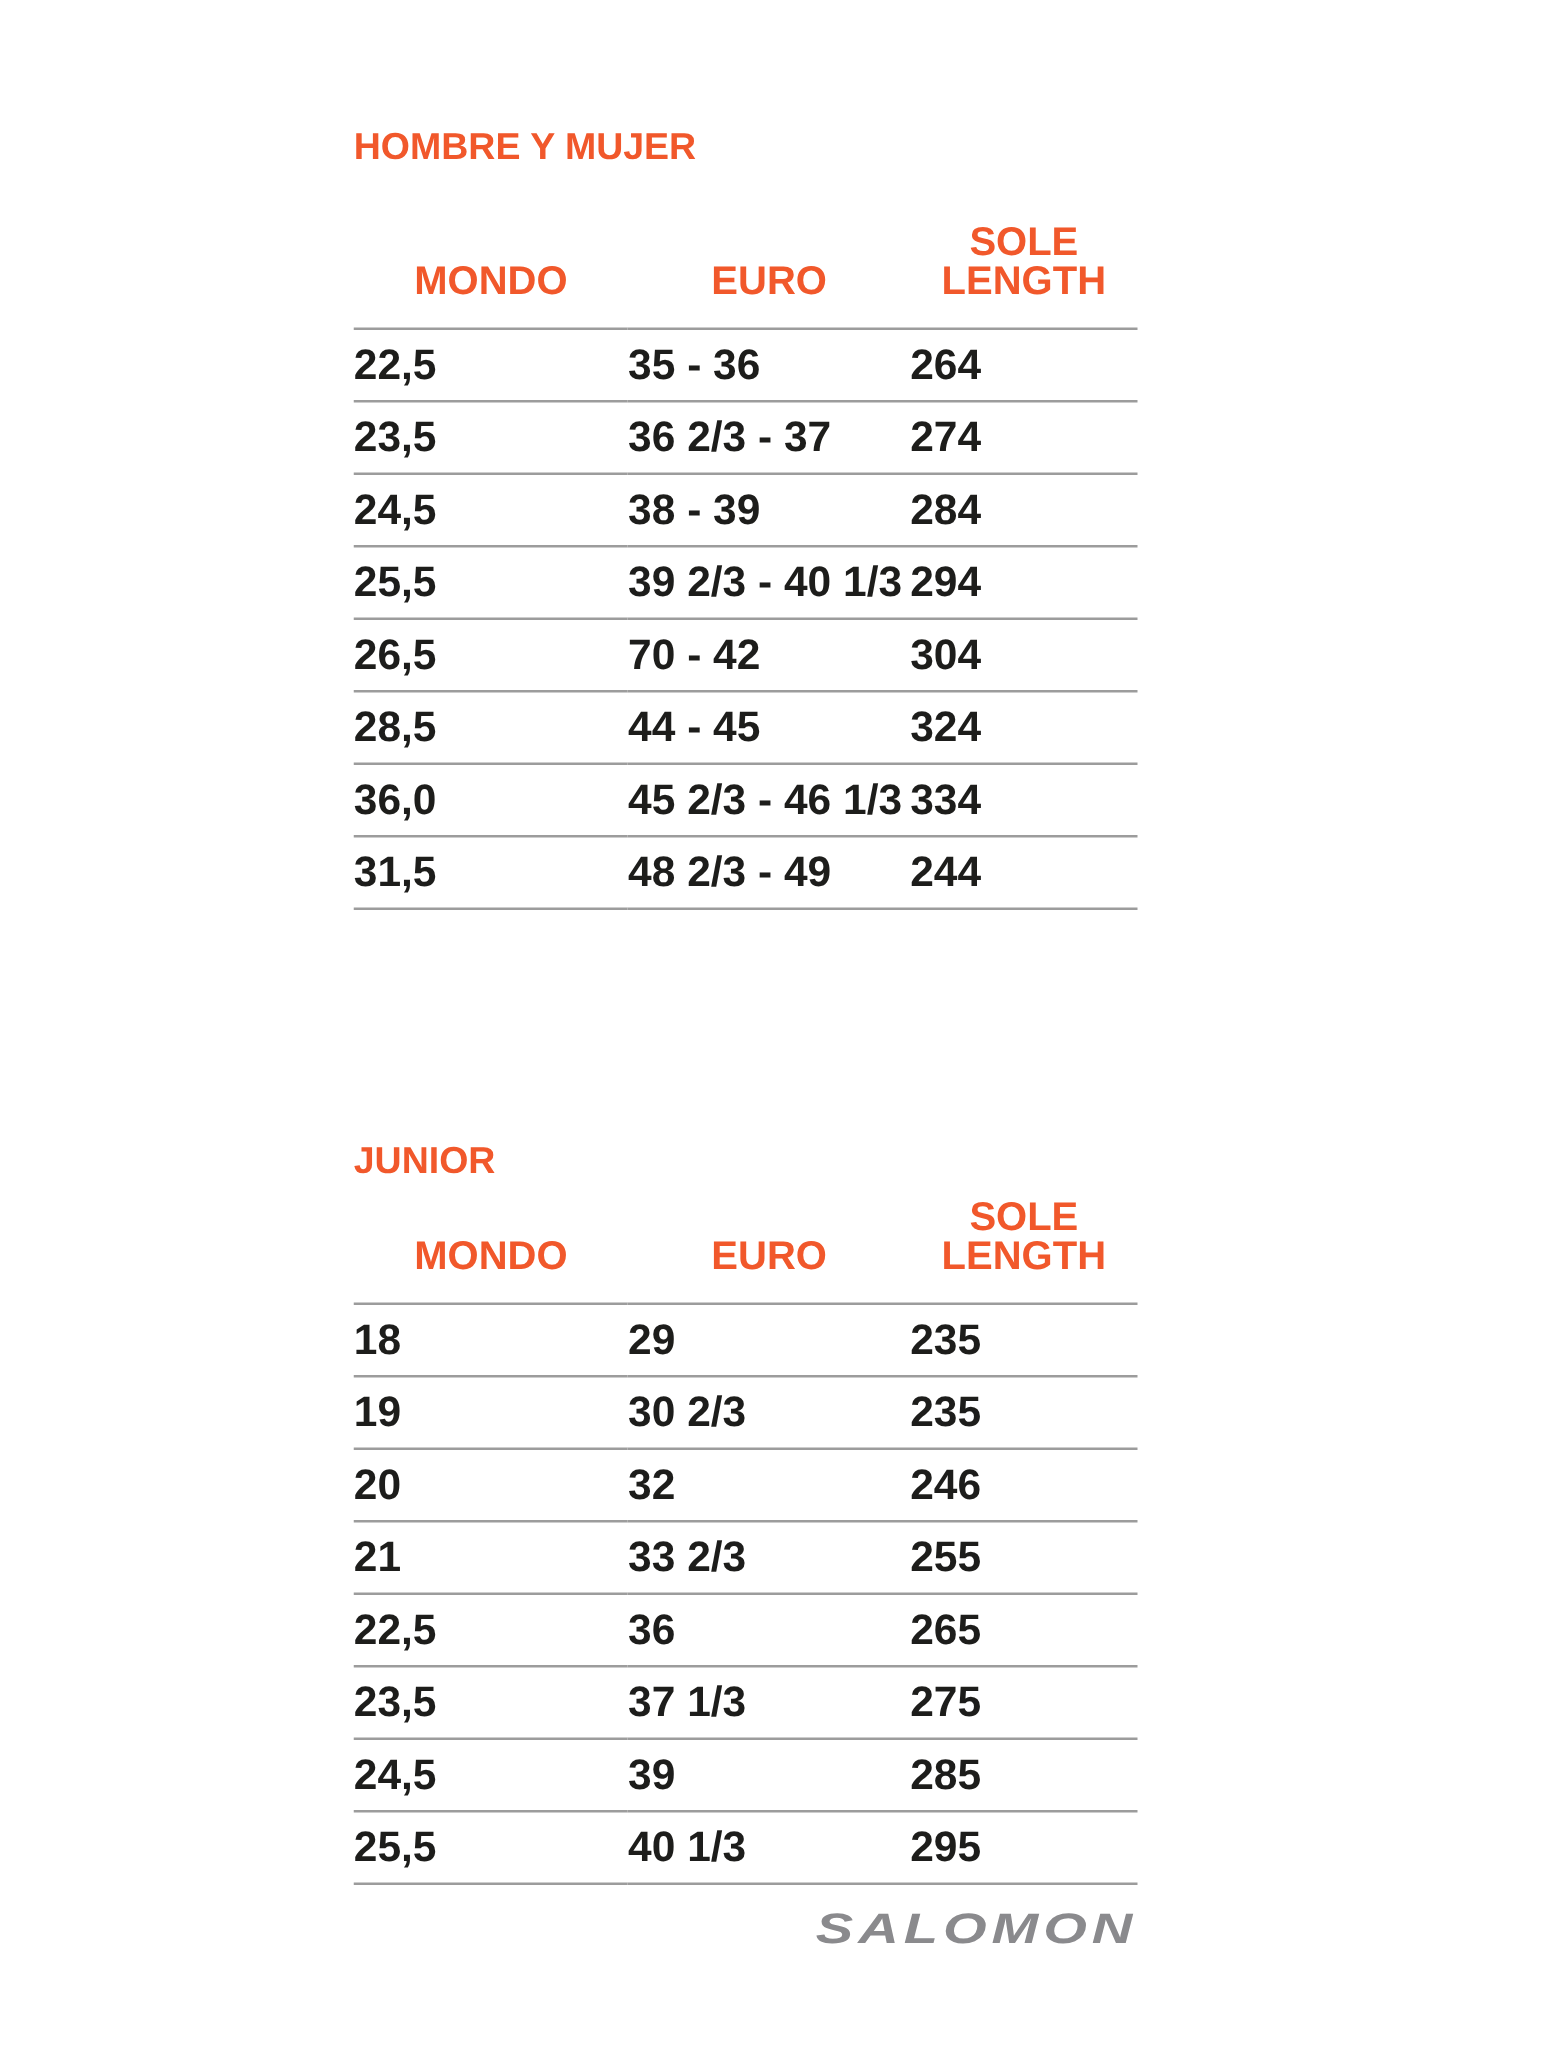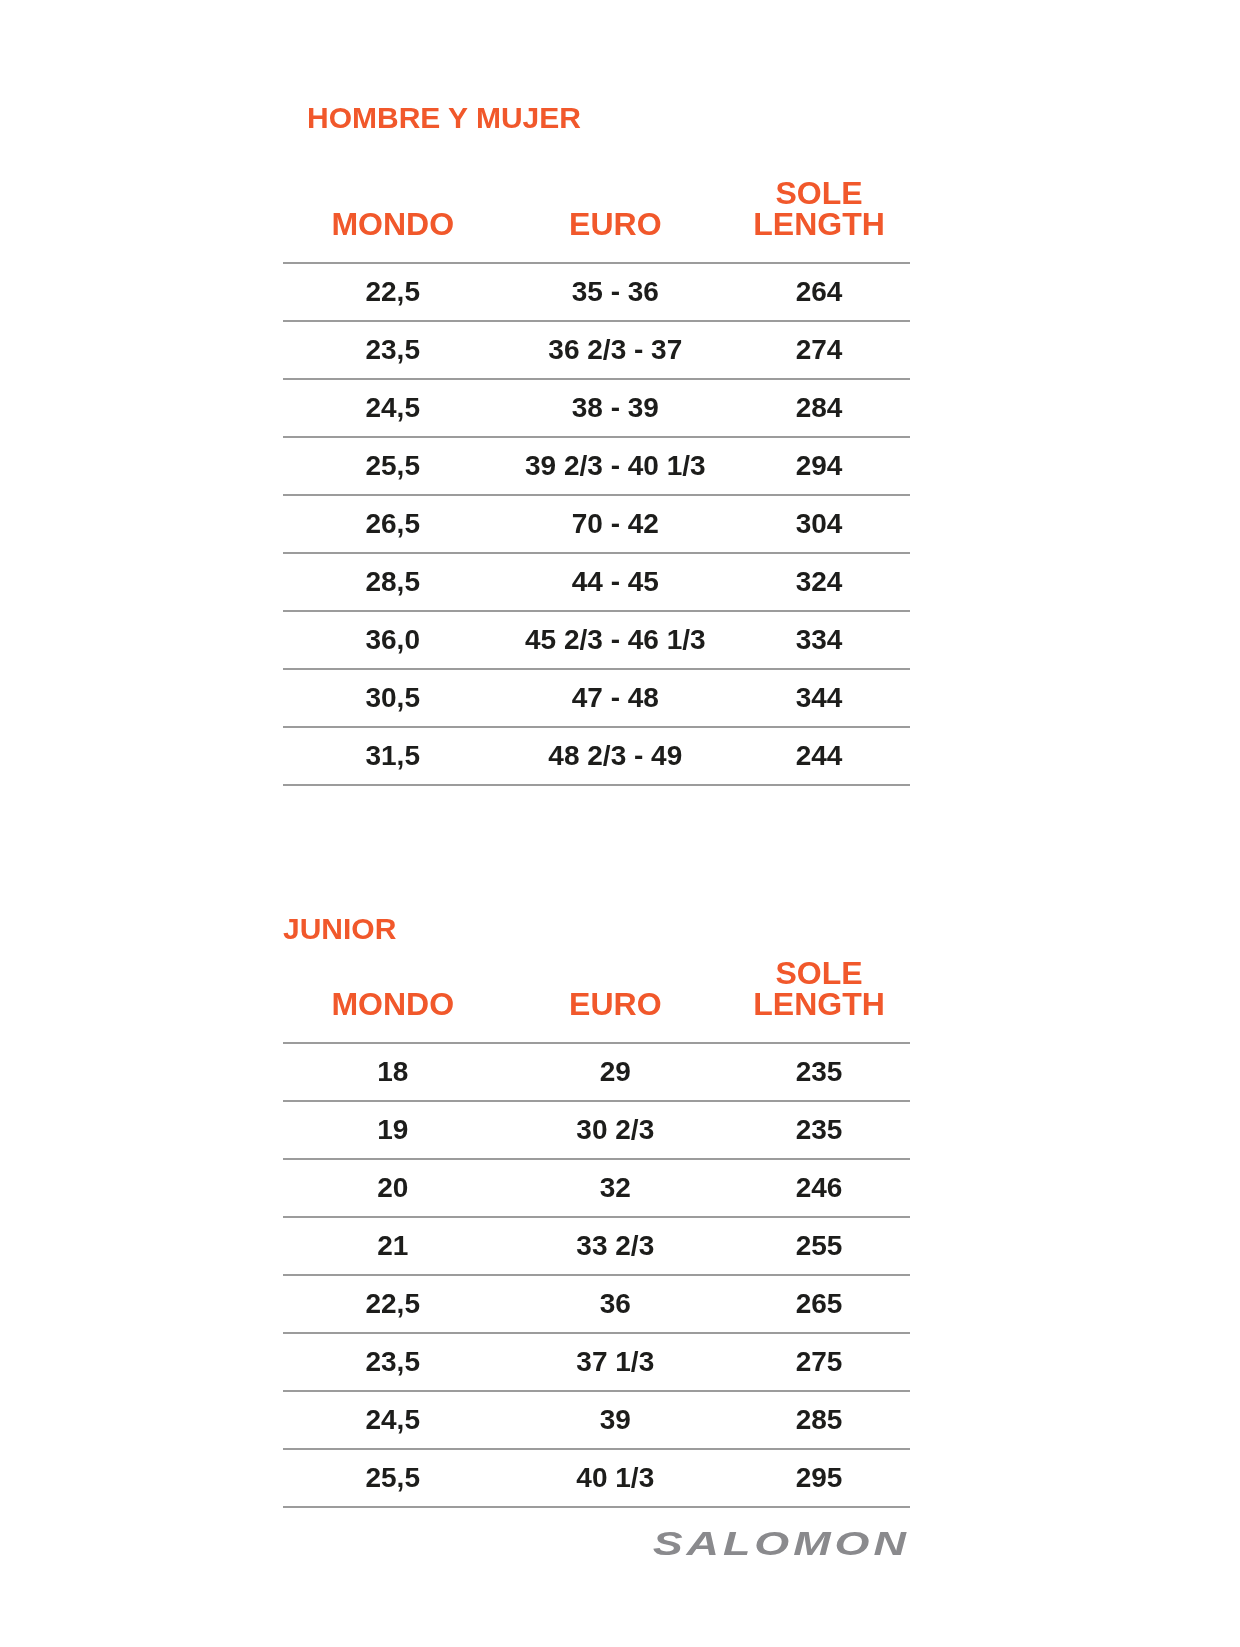--- a/index.html
+++ b/index.html
@@ -18,21 +18,21 @@
   .section-title {
     position: absolute;
     left: 283px;
     width: 700px;
     font-size: 30px;
     font-weight: bold;
     letter-spacing: 0px;
     color: var(--accent, #F1582B);
     white-space: nowrap;
   }
-  #title-0 { top: 76px; margin-left: 24px; }
+  #title-0 { top: 76px; }
   #title-1 { top: 880px; margin-top: 32px; }
 
   table.size-table {
     position: absolute;
     left: 283px;
     width: 627px;
     border-collapse: collapse;
     table-layout: fixed;
   }
   #table-0 { top: 130px; }
@@ -52,23 +52,22 @@
     line-height: 31px;
     color: var(--accent, #F1582B);
     border-bottom: 2px solid var(--divider, #9C9C9C);
   }
   table.size-table th .th-inner {
     display: inline-block;
     max-width: 135px; 
   }
   table.size-table td {
     height: 56px;
-    text-align: center;
     vertical-align: middle;
-    font-size: 28px;
+    font-size: 34px;
     font-weight: bold;
     color: var(--text, #1D1D1B);
     border-bottom: 2px solid var(--divider, #9C9C9C);
     white-space: nowrap;
     padding: 0;
   }
 
   .brand-logo {
     position: absolute;
     top: 1524px;
@@ -133,25 +132,20 @@
           <td>28,5</td>
           <td>44 - 45</td>
           <td>324</td>
         </tr>
         <tr>
           <td>36,0</td>
           <td>45 2/3 - 46 1/3</td>
           <td>334</td>
         </tr>
         <tr>
-          <td>30,5</td>
-          <td>47 - 48</td>
-          <td>344</td>
-        </tr>
-        <tr>
           <td>31,5</td>
           <td>48 2/3 - 49</td>
           <td>244</td>
         </tr>
       </tbody>
     </table>
 
   <h2 class="section-title" id="title-1">JUNIOR</h2>
 
   <table class="size-table" id="table-1">

